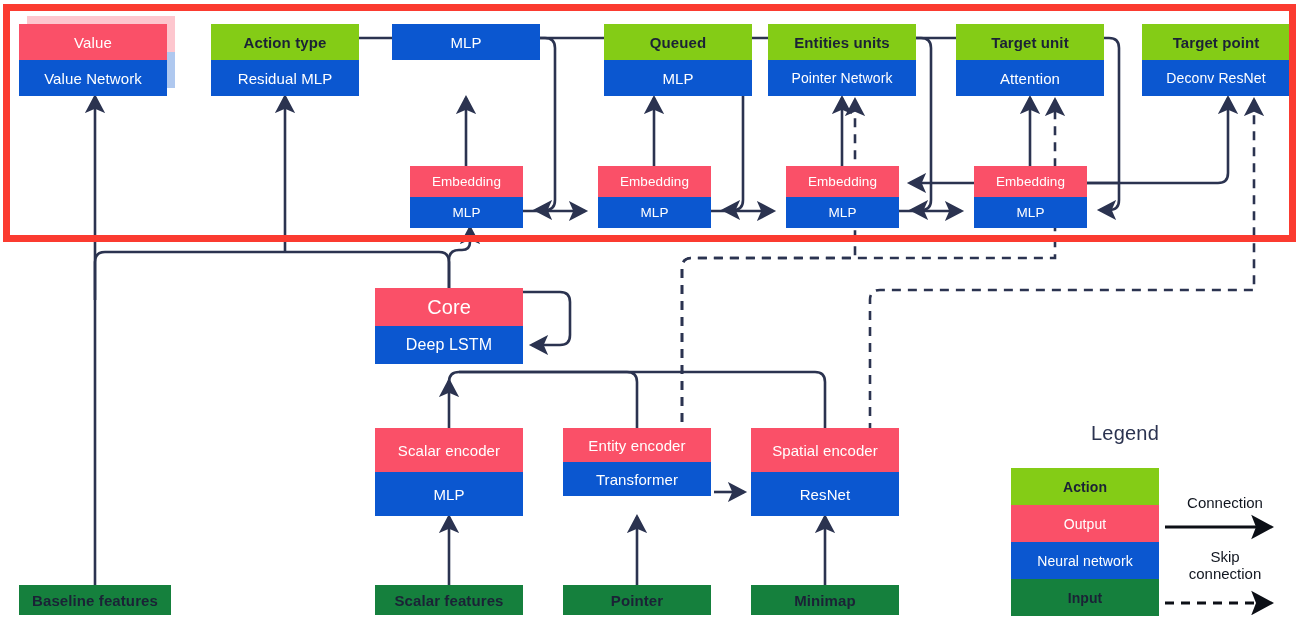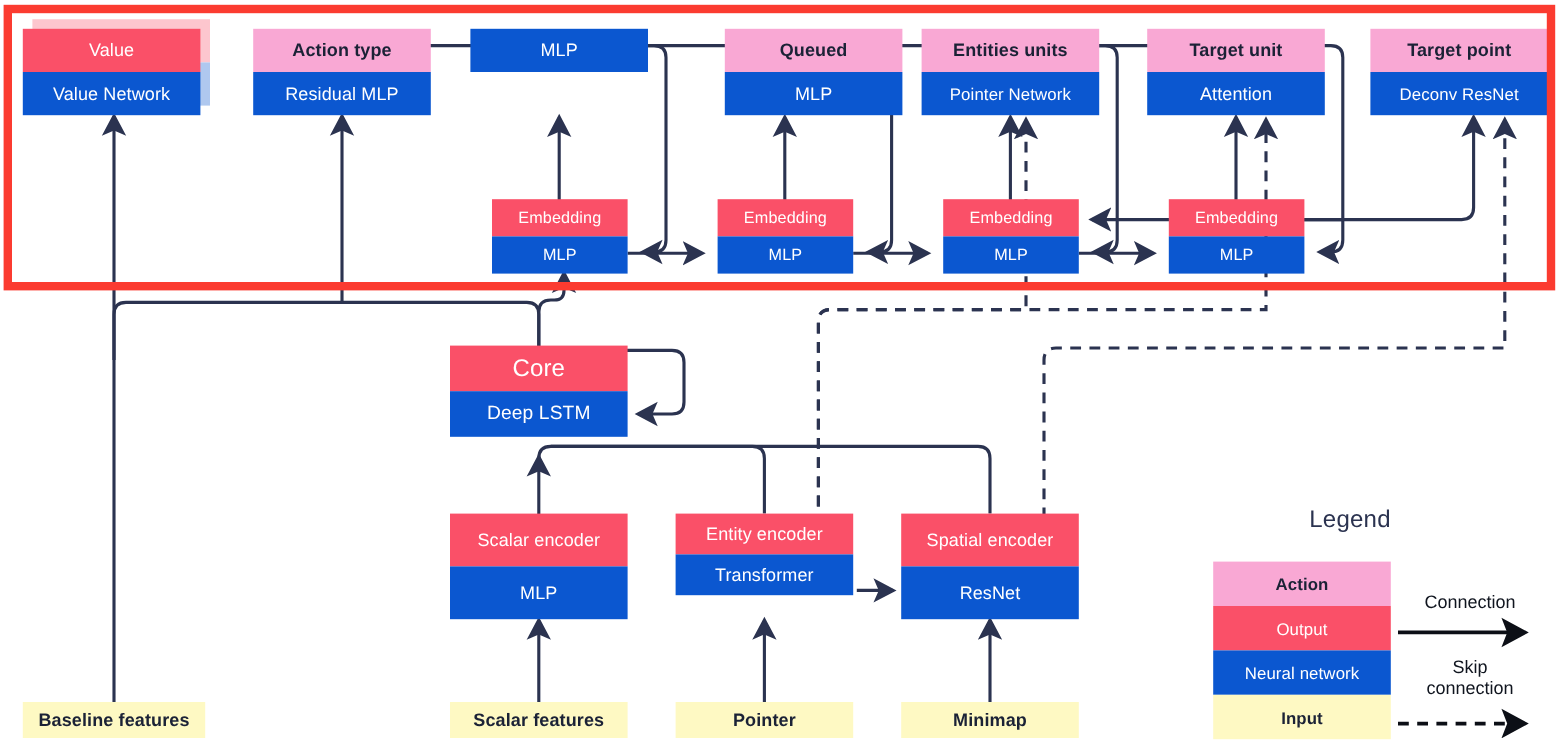--- a/index.html
+++ b/index.html
@@ -21,24 +21,24 @@
     pointer-events:none;
   }
 
   
   .node{position:absolute;display:flex;flex-direction:column;}
   .seg{
     display:flex;align-items:center;justify-content:center;
     font-size:15px;letter-spacing:.1px;white-space:nowrap;
     line-height:1;
   }
-  .seg.action{background:#f9a8d4;color:#1b2236;font-weight:700;}
+  .seg.action{background:#84cc16;color:#1b2236;font-weight:700;}
   .seg.output{background:#fa5068;color:#ffffff;font-weight:400;}
   .seg.net   {background:#0b57d0;color:#ffffff;font-weight:400;}
-  .seg.input {background:#fef9c3;color:#1b2236;font-weight:700;}
+  .seg.input {background:#15803d;color:#1b2236;font-weight:700;}
 
   
   .ghost{opacity:.32;}
 
   
   .legend-title{
     position:absolute;font-size:20px;font-weight:400;color:#2b3350;
     letter-spacing:.2px;
   }
   .legend-stack{position:absolute;display:flex;flex-direction:column;}

